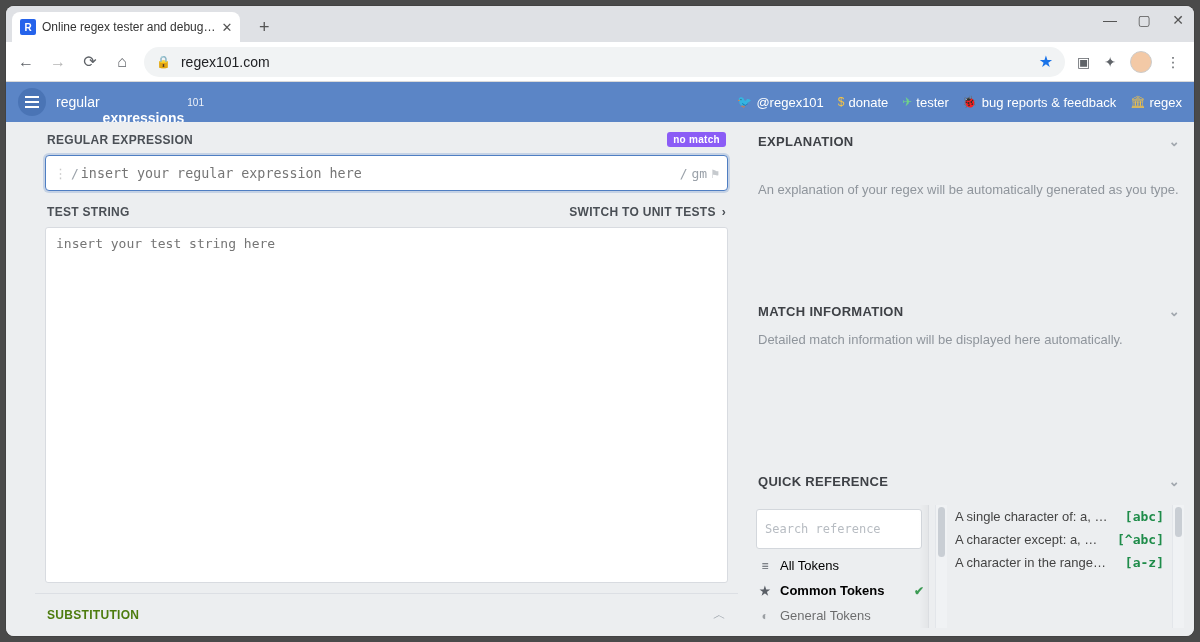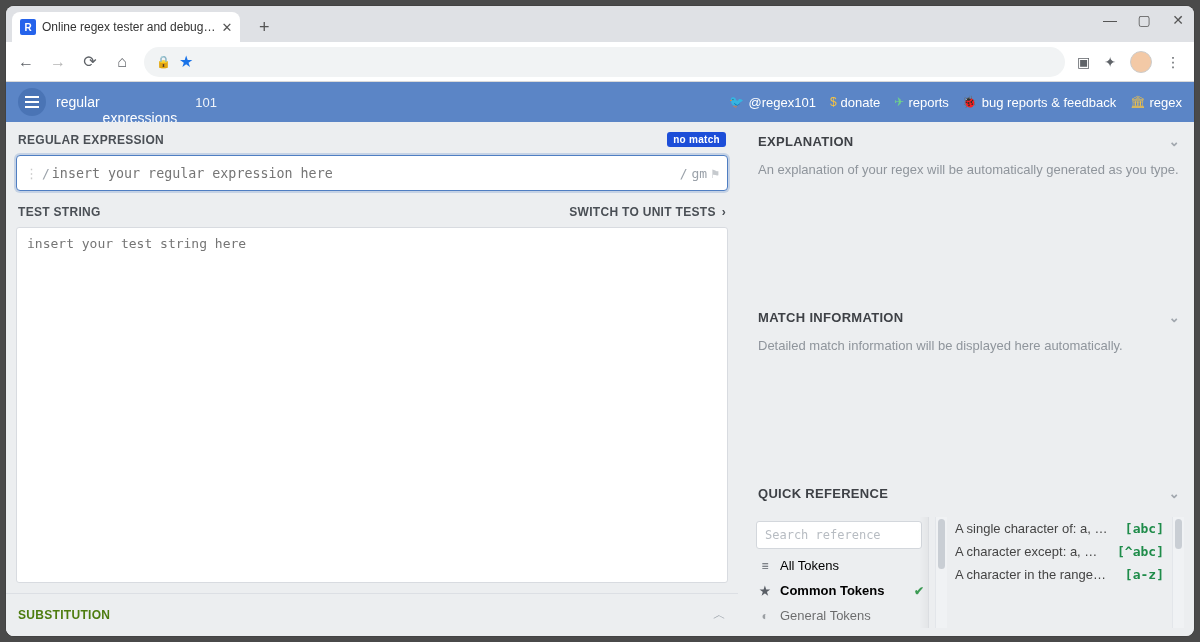--- a/index.html
+++ b/index.html
@@ -35,36 +35,36 @@
 
   
   .app-header {
     height:40px; background:#5b85c6; color:#fff; display:flex; align-items:center;
     padding:0 12px; gap:10px; font-size:14px;
   }
   .menu-btn { width:28px;height:28px;border-radius:50%;background:#4a74b5;display:flex;align-items:center;justify-content:center;cursor:pointer;}
   .menu-btn svg{stroke:#fff;}
   .logo { display:flex; align-items:center;}
   .logo .l1{font-weight:400;}
-  .logo .l2{font-weight:400;margin-left:3px;margin-top:32px;}
-  .logo .l3{font-size:13px;margin-left:18px;opacity:.9;}
+  .logo .l2{font-weight:700;margin-left:3px;margin-top:32px;}
+  .logo .l3{font-size:10px;margin-left:3px;opacity:.9;}
   .header-links { margin-left:auto; display:flex; gap:14px; font-size:13px;}
   .header-links a{ color:#fff; text-decoration:none; display:flex; align-items:center; gap:4px; cursor:pointer;}
   .hl-ic{font-size:12px;}
 
   
   .content { flex:1; display:flex; background:#eceef0; overflow:hidden;}
   .left { flex:1; display:flex; flex-direction:column; border-right:6px solid #eceef0; padding:0;}
   .right { width:450px; display:flex; flex-direction:column; padding:0;}
-  .panel { background:#eceef0;}
+  .panel { background:#eceef0;margin-left:29px;}
   .section-h {
     display:flex; align-items:center; justify-content:space-between;
     padding:10px 12px 8px 12px; color:#4a4f55; font-size:12px; font-weight:700; letter-spacing:.3px;
   }
-  .badge { background:#1d4ed8; color:#fff; padding:2px 6px; border-radius:3px; font-size:10px; font-weight:600;}
+  .badge { background:#8b5cf6; color:#fff; padding:2px 6px; border-radius:3px; font-size:10px; font-weight:600;}
   
   .regex-box {
     margin:0 10px; background:#fff; border:1px solid #4f7ec2; border-radius:4px;
     height:36px; display:flex; align-items:center; padding:0 8px;
     font-family:Menlo,Consolas,monospace; font-size:13px; box-shadow:0 0 0 2px rgba(79,126,194,.25);
   }
   .regex-box .drag{color:#c8c8c8;margin-right:4px;cursor:grab;}
   .regex-box .delim{color:#9aa1a9;}
   .regex-box input{ flex:1; border:none; outline:none; font-family:inherit; color:#b7bcc2;}
   .regex-box .flags{ color:#9aa1a9; margin-left:4px; display:flex; align-items:center; gap:4px;}
@@ -84,21 +84,21 @@
   .sub-h .ttl{ color:#4d7c0f; font-size:12px; font-weight:700; letter-spacing:.3px;}
   .sub-h .chev{ color:#9aa1a9; font-size:13px;}
   
   .r-section { border-bottom:6px solid #eceef0; display:flex;flex-direction:column;}
   .r-head { display:flex; justify-content:space-between; align-items:center; padding:12px 14px; color:#3e4146; font-size:13px; font-weight:700; letter-spacing:.3px;}
   .r-head .chev { color:#a1a7ae; font-size:13px;}
   .r-body { padding:0 14px 14px 14px; color:#8f959c; font-size:13px; line-height:1.4;}
   .qr-body { display:flex; gap:6px; padding:4px 10px 8px 10px; flex:1; overflow:hidden;}
   .qr-left { width:175px; border-right:1px solid #e3e6ea; display:flex; flex-direction:column; position:relative;}
   .qr-left::after{ content:""; position:absolute; right:-1px; top:0; bottom:0; width:10px; background:linear-gradient(to left, rgba(0,0,0,.04), transparent);}
-  .qr-search { border:1px solid #d3d7dc; border-radius:3px; height:28px; margin:4px 6px 4px 2px; padding:0 8px; font-family:Menlo,Consolas,monospace; font-size:12px; color:#9aa1a9;}
+  .qr-search { border:1px solid #d3d7dc; border-radius:3px; height:40px; margin:4px 6px 4px 2px; padding:0 8px; font-family:Menlo,Consolas,monospace; font-size:12px; color:#9aa1a9;}
   .qr-search::placeholder{color:#b7bcc2;}
   .qr-item { display:flex; align-items:center; gap:8px; padding:5px 4px; font-size:13px; cursor:pointer;}
   .qr-item .ic{ color:#5a5f66; width:14px; text-align:center; font-size:12px;}
   .qr-item.sel{ font-weight:700;}
   .qr-item .chk{ margin-left:auto; color:#3c9b54; font-size:12px;}
   .qr-right { flex:1; overflow:hidden;}
   .qr-row { display:flex; align-items:center; justify-content:space-between; padding:4px 2px; font-size:13px; gap:8px;}
   .qr-row .txt { flex:1; white-space:nowrap; overflow:hidden; text-overflow:ellipsis; color:#444;}
   .tok { font-family:Menlo,Consolas,monospace; color:#1f8c4a; font-weight:700;}
   .scroll-fake { width:12px; background:#f0f2f4; border-left:1px solid #e3e6ea;}
@@ -123,20 +123,21 @@
     </div>
   </div>
 
   <div class="urlbar-row">
     <span class="nav-icon">←</span>
     <span class="nav-icon dis">→</span>
     <span class="nav-icon">⟳</span>
     <span class="nav-icon">⌂</span>
     <div class="urlbar">
       <span class="lock">🔒</span>
+      <input value="regex101.com" style="">
       <span class="star">★</span>
     </div>
     <div class="right-icons">
       <span class="ic">▣</span>
       <span class="ic">✦</span>
       <div class="avatar"></div>
       <span class="ic">⋮</span>
     </div>
   </div>
 
@@ -157,21 +158,21 @@
       <a>
           <span class="hl-ic">🐦</span>
           <span>@regex101</span>
         </a>
       <a>
           <span class="hl-ic" style="color:#f6c343">$</span>
           <span>donate</span>
         </a>
       <a>
           <span class="hl-ic" style="color:#6fd38a">✈</span>
-          <span>reports</span>
+          <span>tester</span>
         </a>
       <a>
           <span class="hl-ic" style="color:#df6a6a">🐞</span>
           <span>bug reports &amp; feedback</span>
         </a>
       <a>
           <span class="hl-ic" style="color:#f6c343">🏛</span>
           <span>regex</span>
         </a>
     </div>
@@ -204,21 +205,21 @@
       </div>
       <textarea class="test-area" placeholder="insert your test string here" style=""></textarea>
 
       <div class="sub-h">
         <span class="ttl">SUBSTITUTION</span>
         <span class="chev">︿</span>
       </div>
     </div>
 
     <div class="right">
-      <div class="r-section" style="flex:1;">
+      <div class="r-section" style="flex:1;gap:20px;">
         <div class="r-head">
           <span>EXPLANATION</span>
           <span class="chev">⌄</span>
         </div>
         <div class="r-body">An explanation of your regex will be automatically generated as you type.</div>
       </div>
 
       <div class="r-section" style="flex:1;">
         <div class="r-head">
           <span>MATCH INFORMATION</span>

